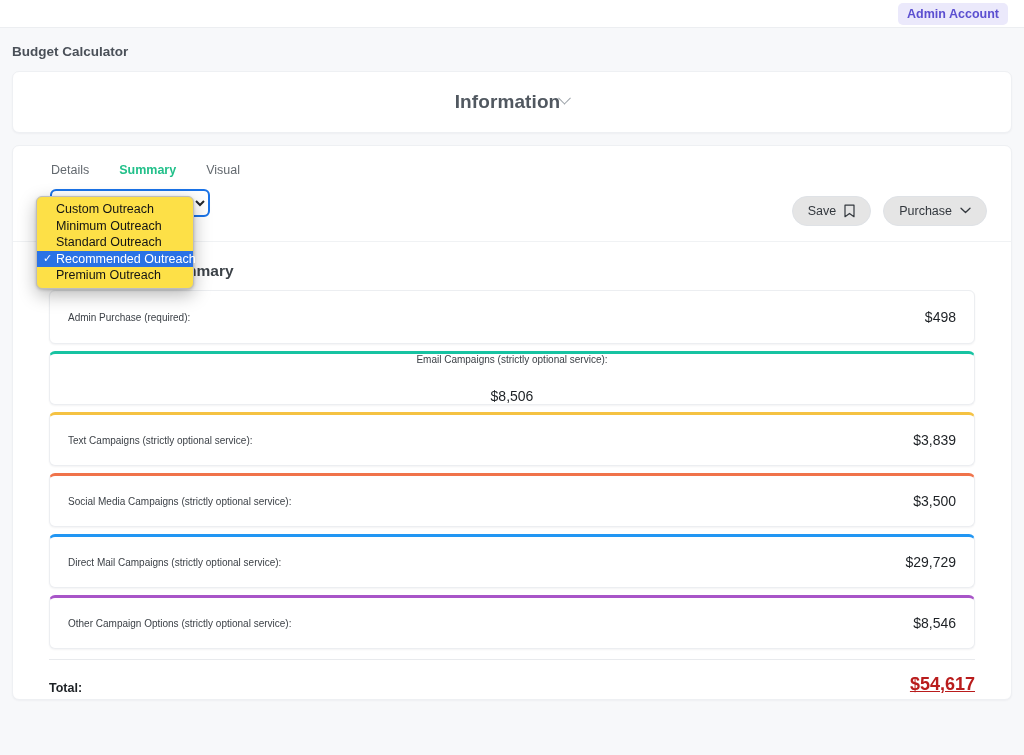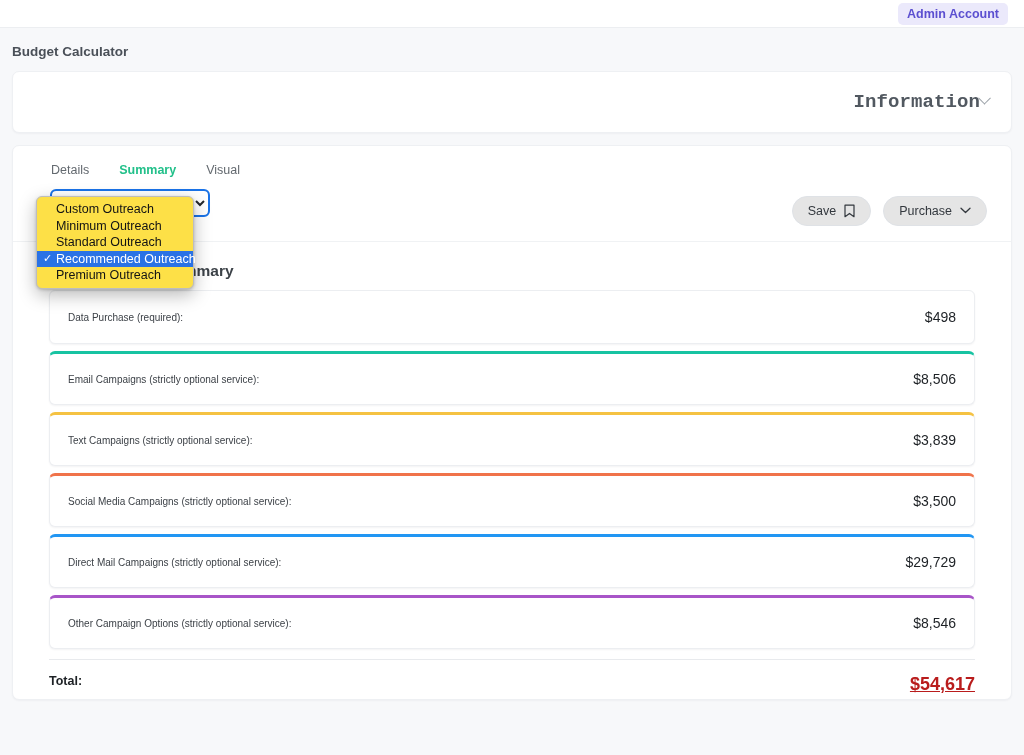--- a/index.html
+++ b/index.html
@@ -69,24 +69,23 @@
     border: 1px solid #eef0f3;
     border-radius: 7px;
     margin: 0 12px 12px 12px;
     box-shadow: 0 1px 2px rgba(16,24,40,0.04);
   }
 
   .info-card {
     height: 62px;
     display: flex;
     align-items: center;
-    justify-content: flex-end;
+    justify-content: center;
     padding: 0 22px 0 22px;
     cursor: pointer;
-    font-family: Liberation Mono, monospace;
   }
   .info-title {
     font-size: 19px;
     font-weight: bold;
     color: #515860;
     letter-spacing: .1px;
   }
   .chev-lg {
     width: 9px; height: 9px;
     border-right: 1.6px solid #9aa0a7;
@@ -227,21 +226,21 @@
     font-size: 14px;
     color: #1d2125;
   }
 
   .total-sep {
     margin: 10px 36px 0 36px;
     border-top: 1px solid #e8eaed;
   }
   .total-row {
     display: flex;
-    align-items: flex-start;
+    align-items: flex-end;
     justify-content: space-between;
     padding: 14px 36px 0 36px;
   }
   .total-label { font-size: 12.5px; font-weight: bold; color: #1d2125; }
   .total-value { font-size: 18px; font-weight: bold; color: #b91c1c; text-decoration: underline; }
 </style>
 </head>
 <body>
 
 <div class="topbar">
@@ -288,25 +287,25 @@
         </svg>
       </span>
     </button>
   </div>
 
   <div class="summary-title">Spending Plan Summary</div>
 
   <div class="rows">
 
     <div class="srow">
-      <span class="srow-label">Data Purchase (required):</span>
+      <span class="srow-label">Admin Purchase (required):</span>
       <span class="srow-value">$498</span>
     </div>
 
-    <div class="srow" style="border-top:3px solid #17c3a2;">
+    <div class="srow" style="border-top:3px solid #17c3a2;flex-direction:column;">
       <span class="srow-label">Email Campaigns (strictly optional service):</span>
       <span class="srow-value">$8,506</span>
     </div>
 
     <div class="srow" style="border-top:3px solid #f5c242;">
       <span class="srow-label">Text Campaigns (strictly optional service):</span>
       <span class="srow-value">$3,839</span>
     </div>
 
     <div class="srow" style="border-top:3px solid #f0734a;">

